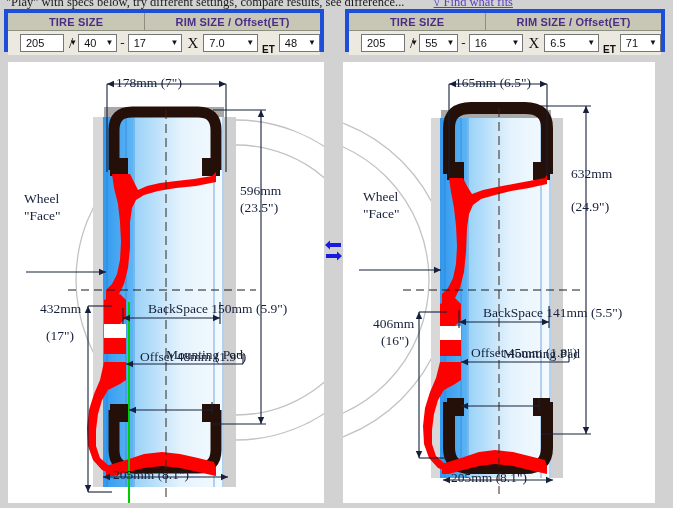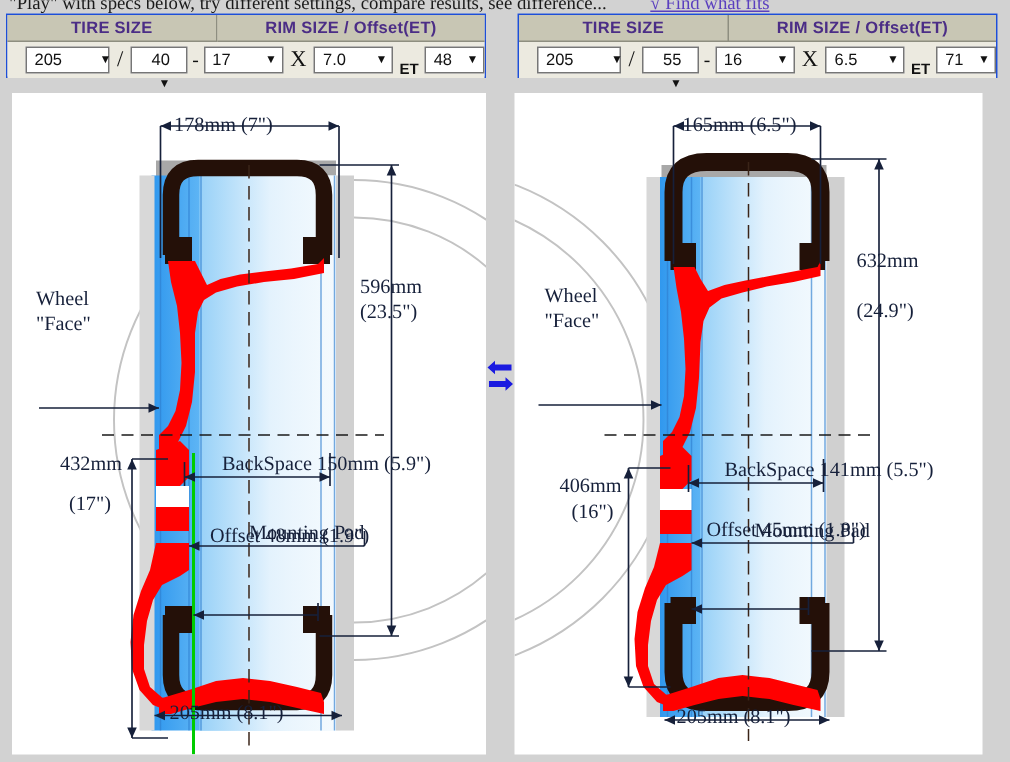--- a/index.html
+++ b/index.html
@@ -20,21 +20,21 @@
     font-size: 12.5px; color: #1a1a1a; white-space: nowrap;
     line-height: 13px;
   }
   .promo .clip { position: absolute; top: -4px; left: 0; }
   .promo .link { color: #5a3fbf; text-decoration: underline; margin-left: 26px; }
 
   
   .specbar {
     position: absolute; top: 9px; height: 43px;
     background: #eceae0;
-    border: 1px solid #1d4ed8;
+    border: 4px solid #1d4ed8;
     border-collapse: collapse;
   }
   .specbar.left  { left: 4px;   width: 320px; }
   .specbar.right { left: 345px; width: 320px; }
 
   .sb-head { display: flex; height: 18px; }
   .sb-head .cell {
     flex: 0 0 auto; height: 18px;
     background: #c8c6b4;
     border-right: 1px solid #8e8e80;
@@ -59,22 +59,22 @@
     border: 1px solid #767676;
     font-family: "Liberation Sans", sans-serif;
     font-size: 11px; color: #111;
     padding: 0 3px 0 5px;
     position: relative;
   }
   .sel .cap { line-height: 16px; }
   .sel .arw {
     font-size: 8px; margin-left: 5px; color: #111; line-height: 16px;
   }
-  .w-w  { width: 56px; gap: 20px; }
-  .w-a  { width: 40px; flex-direction: column; }
+  .w-w  { width: 44px; gap: 20px; }
+  .w-a  { width: 40px; }
   .w-d  { width: 56px; }
   .w-r  { width: 56px; }
   .w-et { width: 42px; }
   .septxt {
     font-family: "Liberation Serif", serif;
     font-size: 13px; color: #111; padding: 0 3px;
   }
   .septxt.big { font-size: 15px; padding: 0 5px; }
   .septxt.et  { font-family: "Liberation Sans", sans-serif; font-weight: bold; font-size: 10px; padding: 0 4px; margin-top: 12px; }
 

